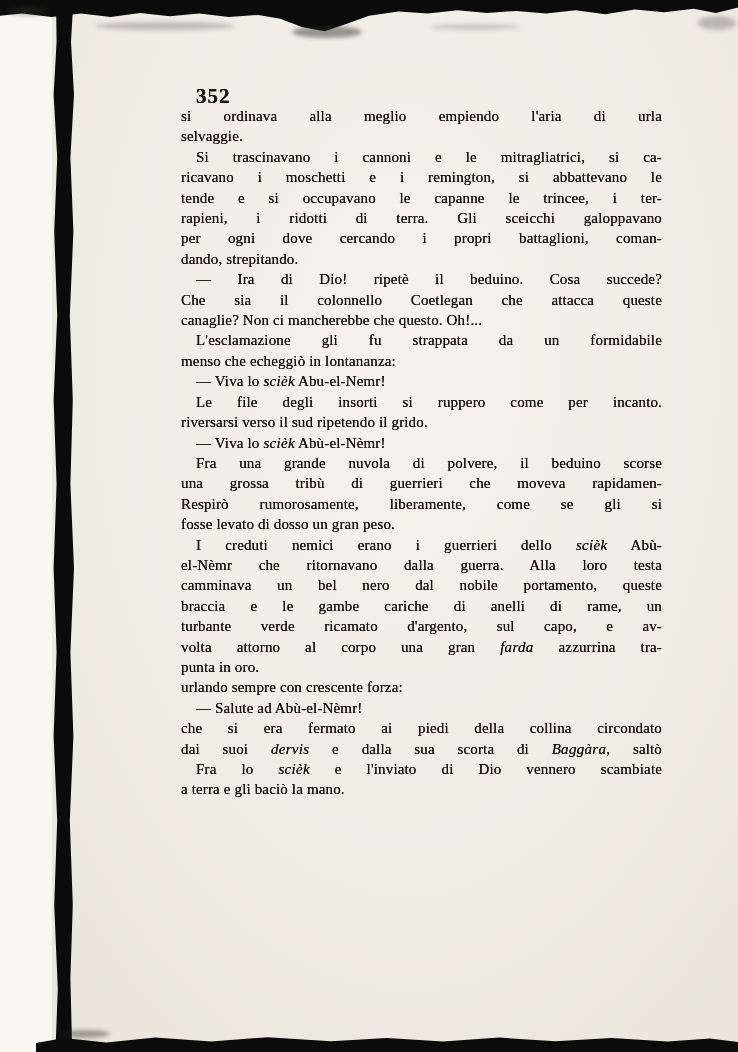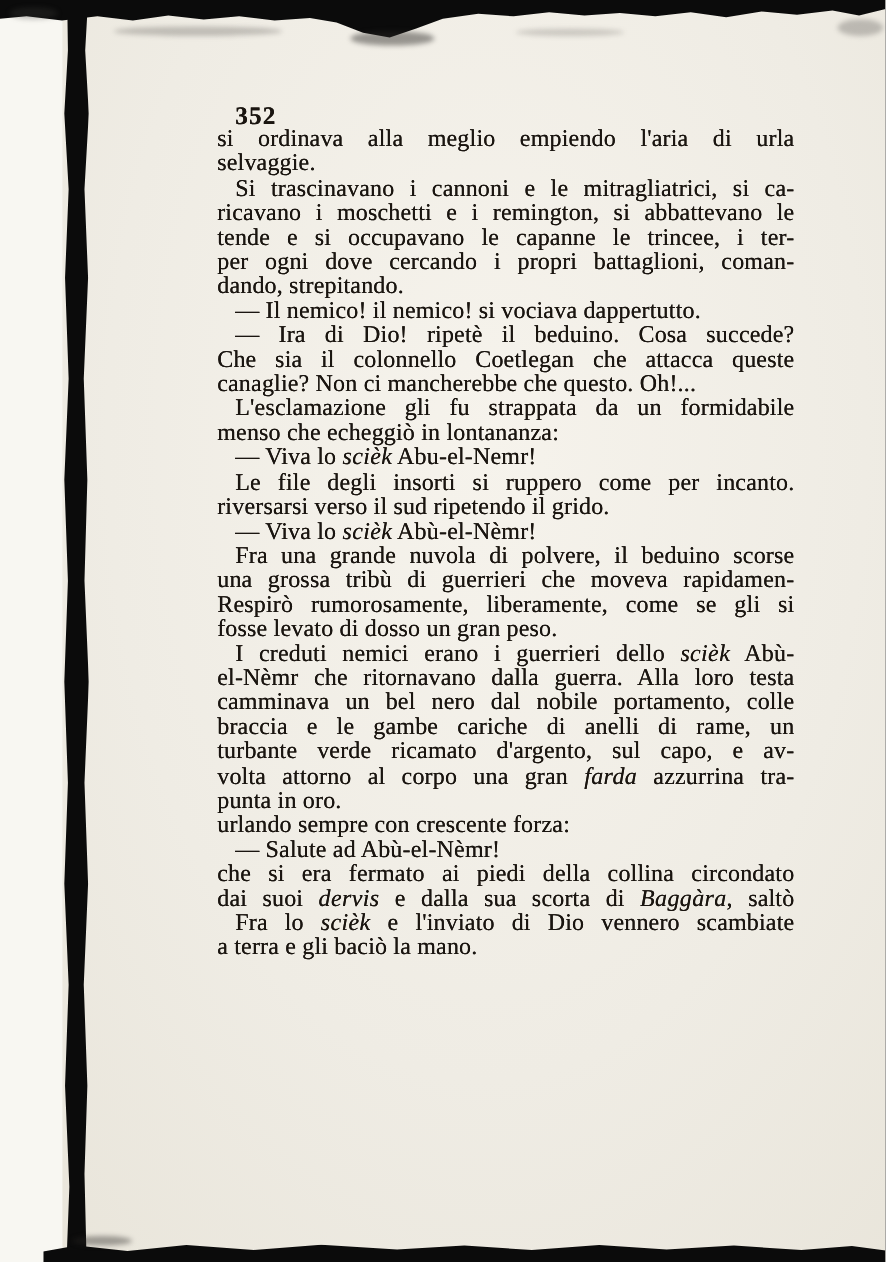--- a/index.html
+++ b/index.html
@@ -59,21 +59,21 @@
     font-size: 21px;
     font-weight: bold;
     letter-spacing: 1px;
     text-shadow: 0 0 .4px currentColor;
   }
 
   .text-block {
     position: absolute;
     left: 181px; top: 106px;
     width: 481px;
-    font-size: 20px;
+    font-size: 15px;
     line-height: 20.4px;
     letter-spacing: 0.15px;
     text-shadow: 0 0 .4px currentColor;
   }
   .line { text-align: justify; text-align-last: justify; }
   .line.end { text-align: center; text-align-last: left; }
   .line.indent { padding-left: 15px; }
   .line i { font-style: italic; letter-spacing: 0.3px; }
 </style>
 </head>
@@ -94,39 +94,39 @@
   <div class="smudge s6"></div>
 
   <div class="page-number">352</div>
 
   <div class="text-block">
       <div class="line"><span>si ordinava alla meglio empiendo l'aria di urla</span></div>
       <div class="line end"><span>selvaggie.</span></div>
       <div class="line indent"><span>Si trascinavano i cannoni e le mitragliatrici, si ca-</span></div>
       <div class="line"><span>ricavano i moschetti e i remington, si abbattevano le</span></div>
       <div class="line"><span>tende e si occupavano le capanne le trincee, i ter-</span></div>
+      <div class="line"><span>rapieni, i ridotti di terra. Gli sceicchi galoppavano</span></div>
       <div class="line"><span>per ogni dove cercando i propri battaglioni, coman-</span></div>
       <div class="line end"><span>dando, strepitando.</span></div>
-      <div class="line indent end"><span>— Il nemico! il nemico! si vociava dappertutto.</span></div>
       <div class="line indent"><span>— Ira di Dio! ripetè il beduino. Cosa succede?</span></div>
       <div class="line"><span>Che sia il colonnello Coetlegan che attacca queste</span></div>
       <div class="line end"><span>canaglie? Non ci mancherebbe che questo. Oh!...</span></div>
       <div class="line indent"><span>L'esclamazione gli fu strappata da un formidabile</span></div>
       <div class="line end"><span>menso che echeggiò in lontananza:</span></div>
       <div class="line indent end"><span>— Viva lo </span><i>scièk</i><span> Abu-el-Nemr!</span></div>
       <div class="line indent"><span>Le file degli insorti si ruppero come per incanto.</span></div>
       <div class="line end"><span>riversarsi verso il sud ripetendo il grido.</span></div>
       <div class="line indent end"><span>— Viva lo </span><i>scièk</i><span> Abù-el-Nèmr!</span></div>
       <div class="line indent"><span>Fra una grande nuvola di polvere, il beduino scorse</span></div>
       <div class="line"><span>una grossa tribù di guerrieri che moveva rapidamen-</span></div>
       <div class="line"><span>Respirò rumorosamente, liberamente, come se gli si</span></div>
       <div class="line end"><span>fosse levato di dosso un gran peso.</span></div>
       <div class="line indent"><span>I creduti nemici erano i guerrieri dello </span><i>scièk</i><span> Abù-</span></div>
       <div class="line"><span>el-Nèmr che ritornavano dalla guerra. Alla loro testa</span></div>
-      <div class="line"><span>camminava un bel nero dal nobile portamento, colle</span></div>
+      <div class="line"><span>camminava un bel nero dal nobile portamento, queste</span></div>
       <div class="line"><span>braccia e le gambe cariche di anelli di rame, un</span></div>
       <div class="line"><span>turbante verde ricamato d'argento, sul capo, e av-</span></div>
       <div class="line"><span>volta attorno al corpo una gran </span><i>farda</i><span> azzurrina tra-</span></div>
       <div class="line end"><span>punta in oro.</span></div>
       <div class="line end"><span>urlando sempre con crescente forza:</span></div>
       <div class="line indent end"><span>— Salute ad Abù-el-Nèmr!</span></div>
       <div class="line"><span>che si era fermato ai piedi della collina circondato</span></div>
       <div class="line"><span>dai suoi </span><i>dervis</i><span> e dalla sua scorta di </span><i>Baggàra</i><span>, saltò</span></div>
       <div class="line indent"><span>Fra lo </span><i>scièk</i><span> e l'inviato di Dio vennero scambiate</span></div>
       <div class="line end"><span>a terra e gli baciò la mano.</span></div>

